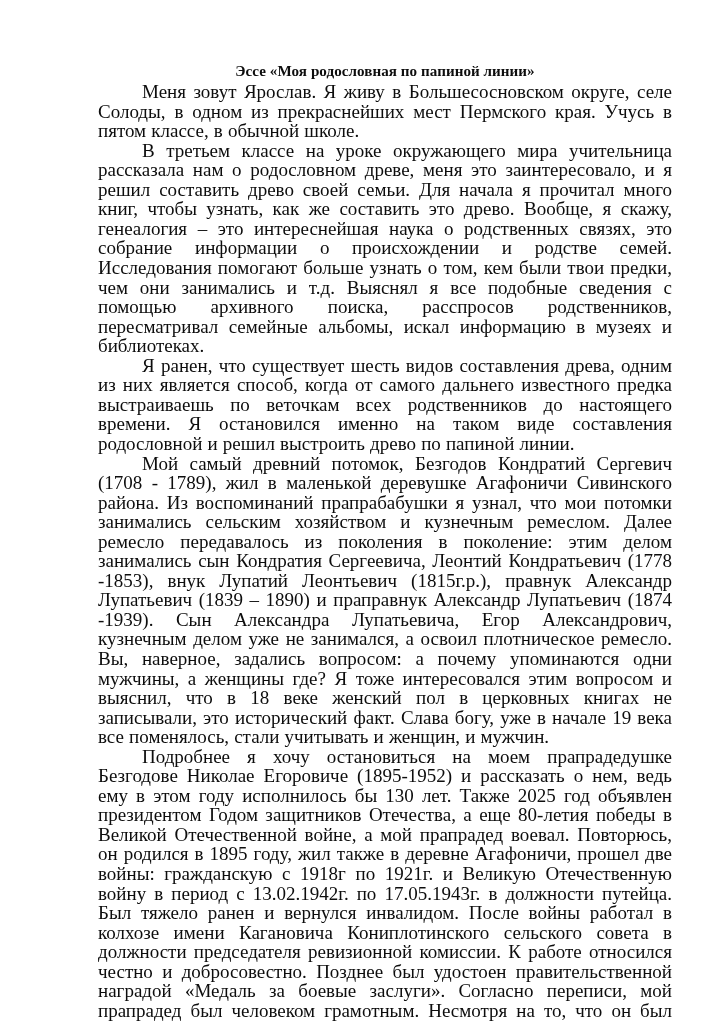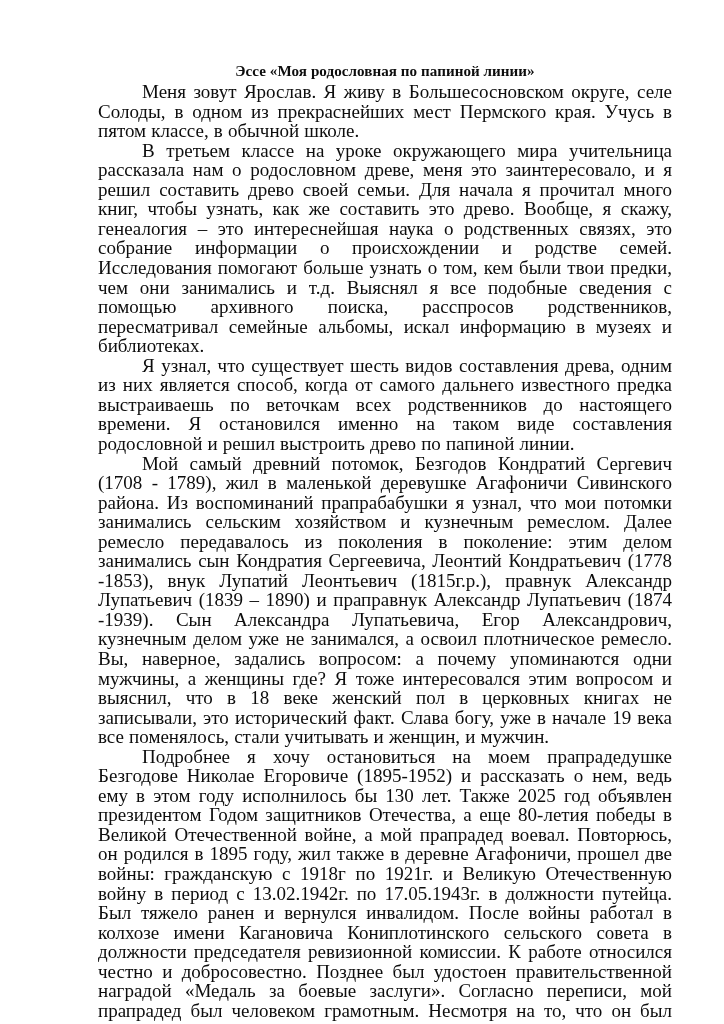--- a/index.html
+++ b/index.html
@@ -50,19 +50,19 @@
 <body>
 
 <div class="page">
 
   <h1 class="doc-title">Эссе «Моя родословная по папиной линии»</h1>
 
   <p class="para">Меня зовут Ярослав. Я живу в Большесосновском округе, селе Солоды, в одном из прекраснейших мест Пермского края. Учусь в пятом классе, в обычной школе.</p>
 
   <p class="para">В третьем классе на уроке окружающего мира учительница рассказала нам о родословном древе, меня это заинтересовало, и я решил составить древо своей семьи. Для начала я прочитал много книг, чтобы узнать, как же составить это древо. Вообще, я скажу, генеалогия – это интереснейшая наука о родственных связях, это собрание информации о происхождении и родстве семей. Исследования помогают больше узнать о том, кем были твои предки, чем они занимались и т.д. Выяснял я все подобные сведения с помощью архивного поиска, расспросов родственников, пересматривал семейные альбомы, искал информацию в музеях и библиотеках.</p>
 
-  <p class="para">Я узнал, что существует шесть видов составления древа, одним из них является способ, когда от самого дальнего известного предка выстраиваешь по веточкам всех родственников до настоящего времени. Я остановился именно на таком виде составления родословной и решил выстроить древо по папиной линии.</p>
+  <p class="para">Я ранен, что существует шесть видов составления древа, одним из них является способ, когда от самого дальнего известного предка выстраиваешь по веточкам всех родственников до настоящего времени. Я остановился именно на таком виде составления родословной и решил выстроить древо по папиной линии.</p>
 
   <p class="para">Мой самый древний потомок, Безгодов Кондратий Сергевич (1708 - 1789), жил в маленькой деревушке Агафоничи Сивинского района. Из воспоминаний прапрабабушки я узнал, что мои потомки занимались сельским хозяйством и кузнечным ремеслом. Далее ремесло передавалось из поколения в поколение: этим делом занимались сын Кондратия Сергеевича, Леонтий Кондратьевич (1778 -1853), внук Лупатий Леонтьевич (1815г.р.), правнук Александр Лупатьевич (1839 – 1890) и праправнук Александр Лупатьевич (1874 -1939). Сын Александра Лупатьевича, Егор Александрович, кузнечным делом уже не занимался, а освоил плотническое ремесло. Вы, наверное, задались вопросом: а почему упоминаются одни мужчины, а женщины где? Я тоже интересовался этим вопросом и выяснил, что в 18 веке женский пол в церковных книгах не записывали, это исторический факт. Слава богу, уже в начале 19 века все поменялось, стали учитывать и женщин, и мужчин.</p>
 
   <p class="para last-open">Подробнее я хочу остановиться на моем прапрадедушке Безгодове Николае Егоровиче (1895-1952) и рассказать о нем, ведь ему в этом году исполнилось бы 130 лет. Также 2025 год объявлен президентом Годом защитников Отечества, а еще 80-летия победы в Великой Отечественной войне, а мой прапрадед воевал. Повторюсь, он родился в 1895 году, жил также в деревне Агафоничи, прошел две войны: гражданскую с 1918г по 1921г. и Великую Отечественную войну в период с 13.02.1942г. по 17.05.1943г. в должности путейца. Был тяжело ранен и вернулся инвалидом. После войны работал в колхозе имени Кагановича Кониплотинского сельского совета в должности председателя ревизионной комиссии. К работе относился честно и добросовестно. Позднее был удостоен правительственной наградой «Медаль за боевые заслуги». Согласно переписи, мой прапрадед был человеком грамотным. Несмотря на то, что он был инвалидом, завел</p>
 
 </div>
 
 </body></html>

